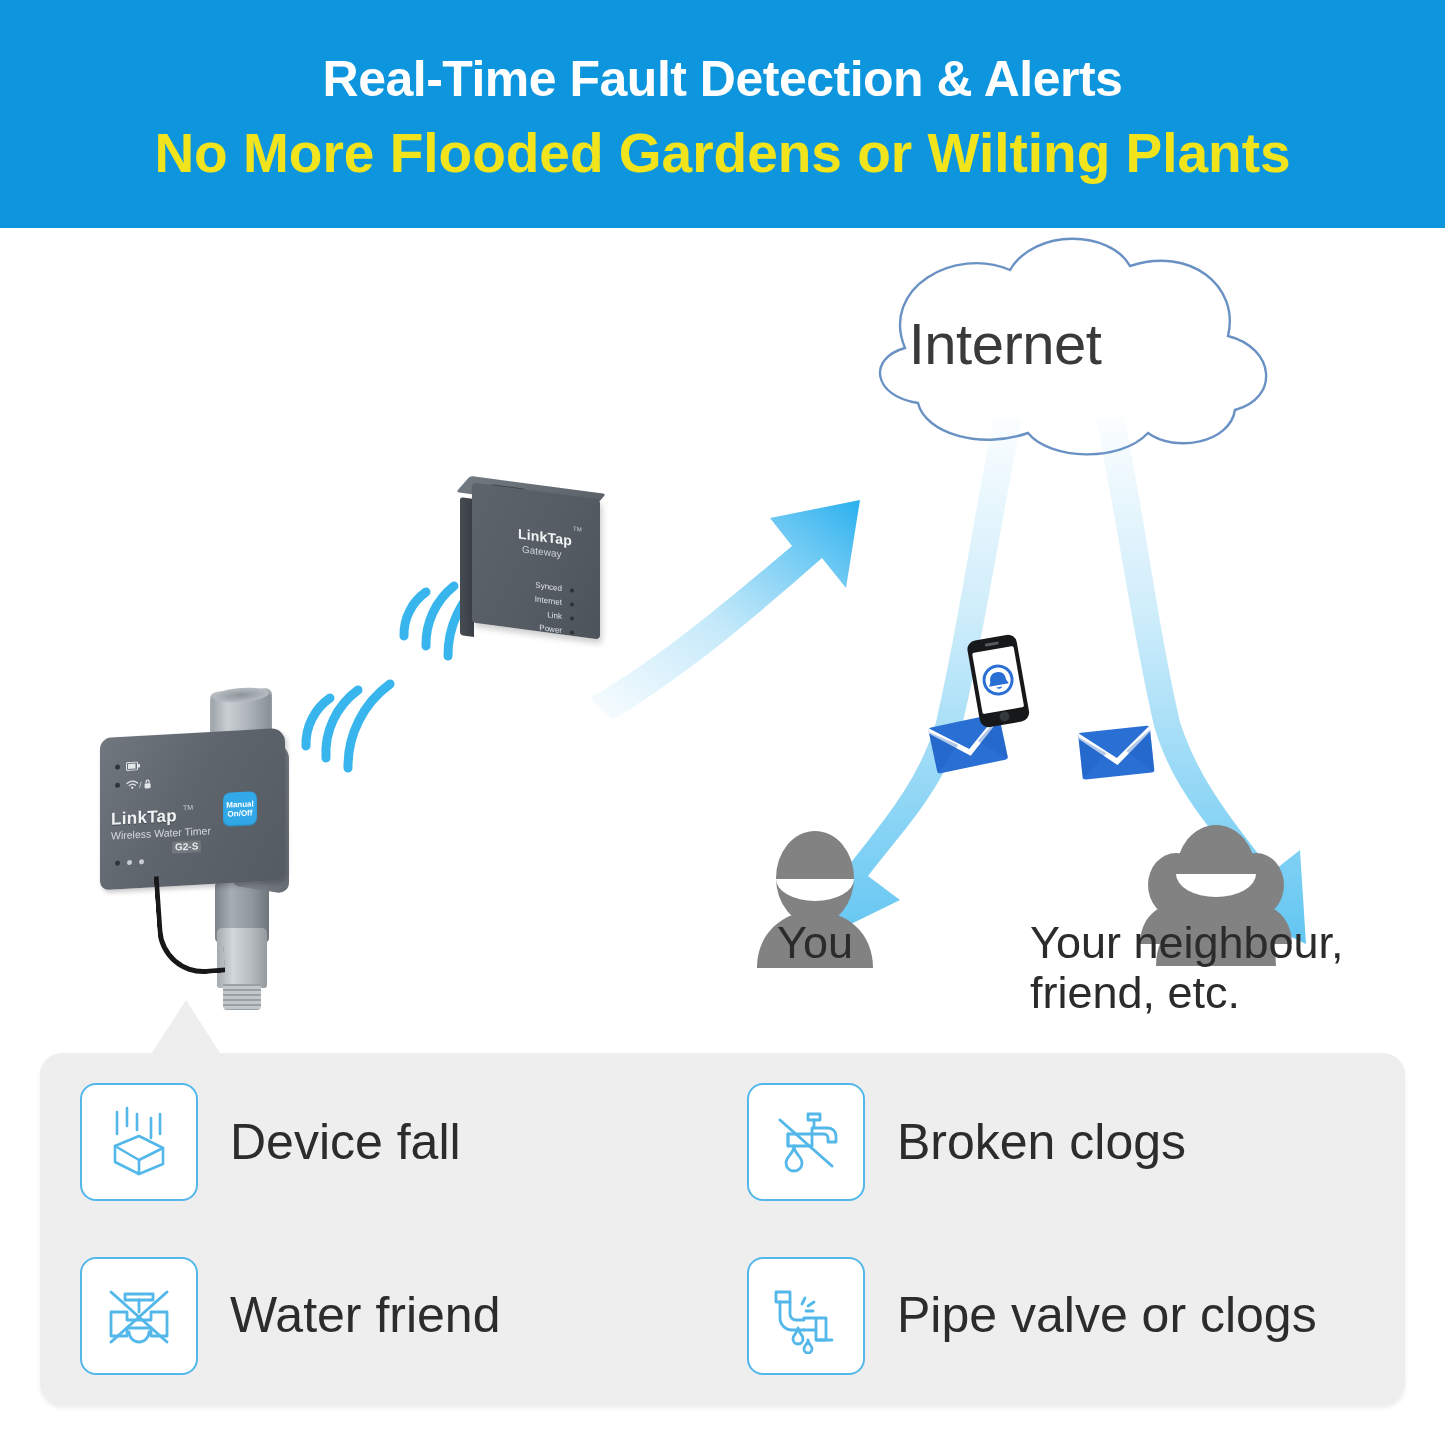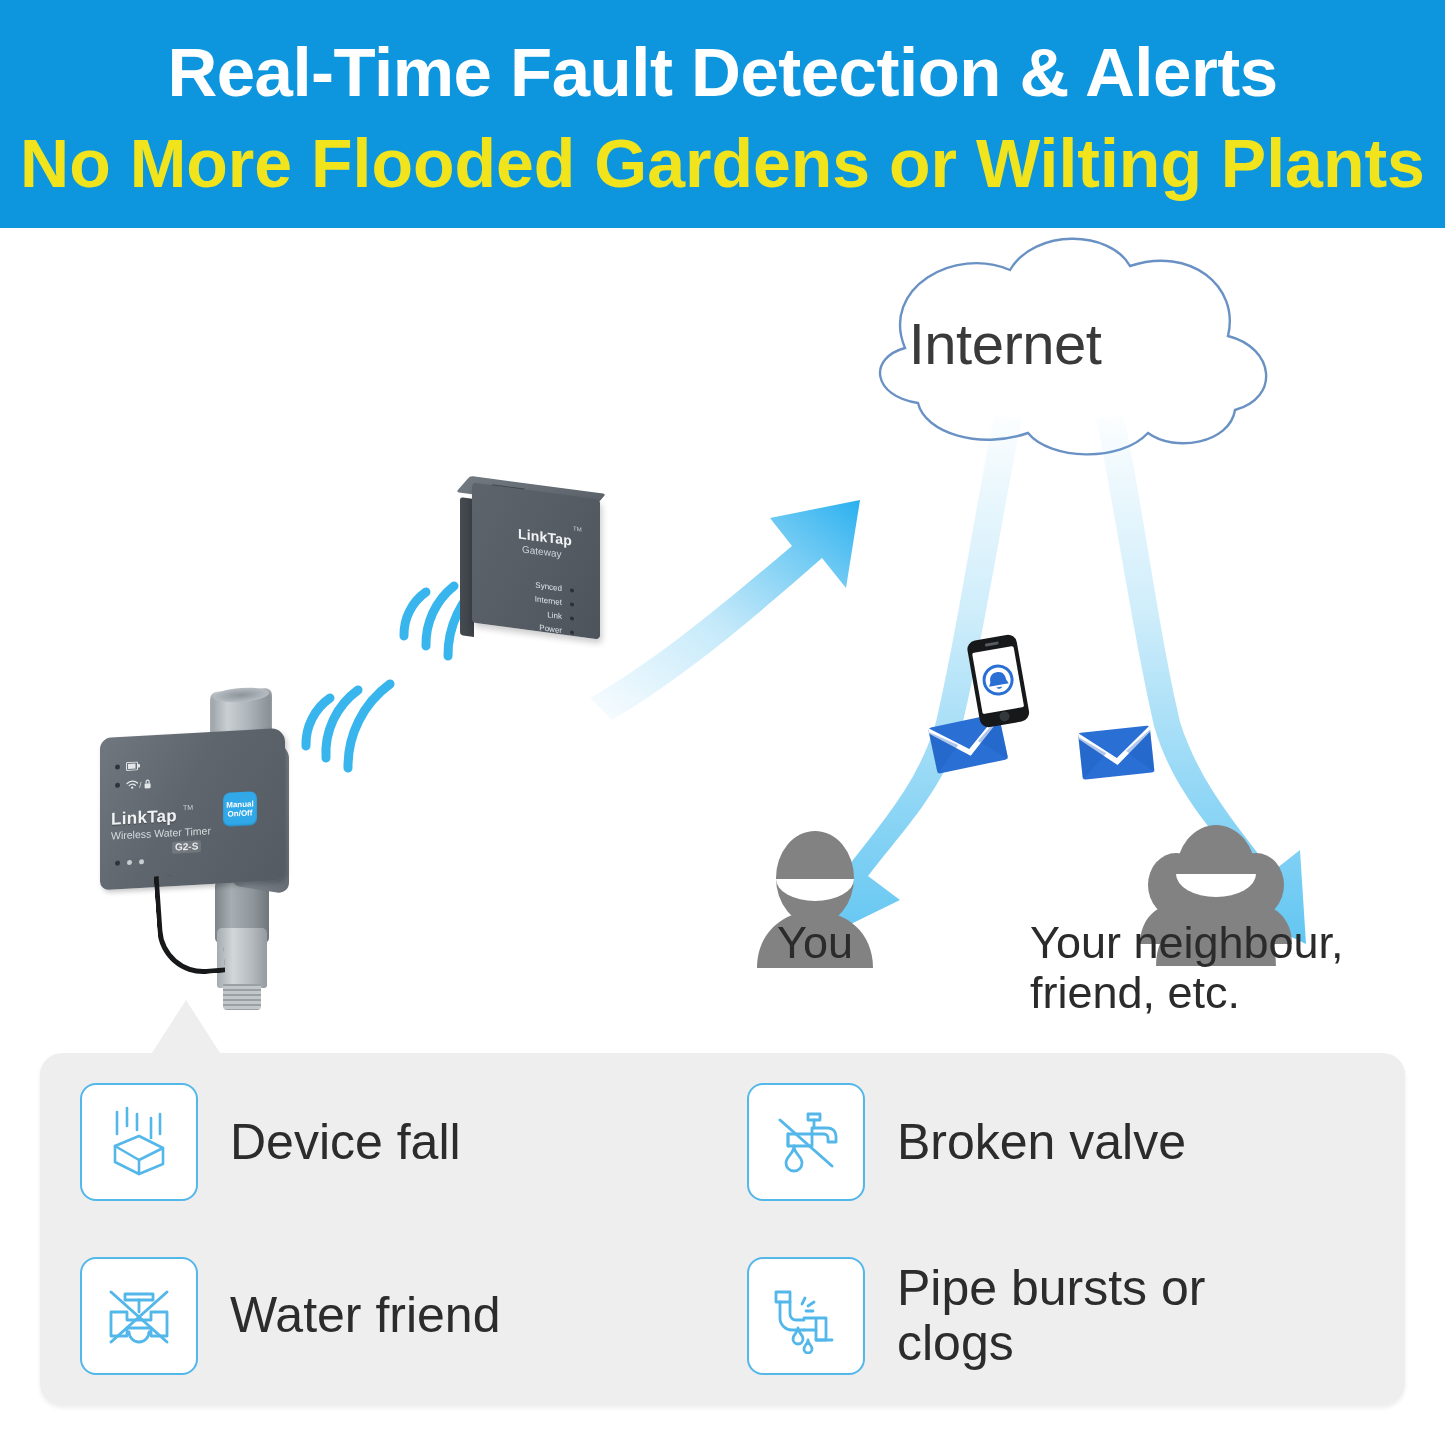--- a/index.html
+++ b/index.html
@@ -24,30 +24,30 @@
     background: #0d96dd;
     display: flex;
     flex-direction: column;
     align-items: center;
     justify-content: center;
     box-sizing: border-box;
     padding-top: 6px;
   }
   #header-title {
     color: #ffffff;
-    font-size: 69px;
+    font-size: 50px;
     font-weight: bold;
     letter-spacing: -0.5px;
     line-height: 1.0;
     white-space: nowrap;
     text-align: center;
   }
   #header-subtitle {
     color: #f2e41c;
-    font-size: 68px;
+    font-size: 55px;
     font-weight: bold;
     line-height: 1.0;
     margin-top: 22px;
     white-space: nowrap;
     text-align: center;
   }
 
   
   #diagram {
     position: absolute;
@@ -619,21 +619,21 @@
       <div class="feature-icon">
         <svg width="76" height="76" viewBox="0 0 76 76" fill="none" stroke="#53b7ea" stroke-width="2.8" stroke-linecap="round" stroke-linejoin="round">
           <path d="M40 10 h12 v6 h-12 z"></path>
           <path d="M46 16 v8"></path>
           <path d="M20 30 h24 v-6 h16 a8 8 0 0 1 8 8 v6 h-8 v-4 a4 4 0 0 0 -4 -4 h-12 v12 h-24 z"></path>
           <path d="M20 30 v12"></path>
           <path d="M26 42 c0 8 -8 10 -8 17 a8 8 0 0 0 16 0 c0 -7 -8 -9 -8 -17 z"></path>
           <path d="M12 16 L64 62" stroke-width="3"></path>
         </svg>
       </div>
-      <div class="feature-label">Broken valve</div>
+      <div class="feature-label">Broken clogs</div>
     </div>
 
     <div class="feature-item">
       <div class="feature-icon">
         <svg width="76" height="76" viewBox="0 0 76 76" fill="none" stroke="#53b7ea" stroke-width="2.8" stroke-linecap="round" stroke-linejoin="round">
           <path d="M24 16 h28 v6 h-28 z"></path>
           <path d="M38 22 v12"></path>
           <path d="M10 34 h16 v8 h24 v-8 h16 v24 h-16 v-8 h-24 v8 h-16 z"></path>
           <path d="M28 54 a10 10 0 0 0 20 0"></path>
           <path d="M10 14 L66 64" stroke-width="3"></path>
@@ -650,17 +650,17 @@
           <path d="M12 24 v16 a12 12 0 0 0 12 12 h12"></path>
           <path d="M22 24 v12 a6 6 0 0 0 6 6 h8"></path>
           <path d="M36 40 h12 v22 h10 v-22 h-10"></path>
           <path d="M36 52 h12"></path>
           <path d="M48 62 h16"></path>
           <path d="M34 26 l3 -6 M40 28 l6 -4 M38 33 l7 0"></path>
           <path d="M30 50 c0 5 -5 6 -5 11 a5 5 0 0 0 10 0 c0 -5 -5 -6 -5 -11 z"></path>
           <path d="M40 62 c0 4 -4 5 -4 9 a4 4 0 0 0 8 0 c0 -4 -4 -5 -4 -9 z"></path>
         </svg>
       </div>
-      <div class="feature-label">Pipe bursts or clogs</div>
+      <div class="feature-label">Pipe valve or clogs</div>
     </div>
 
   </div>
 </div>
 
 </body></html>

